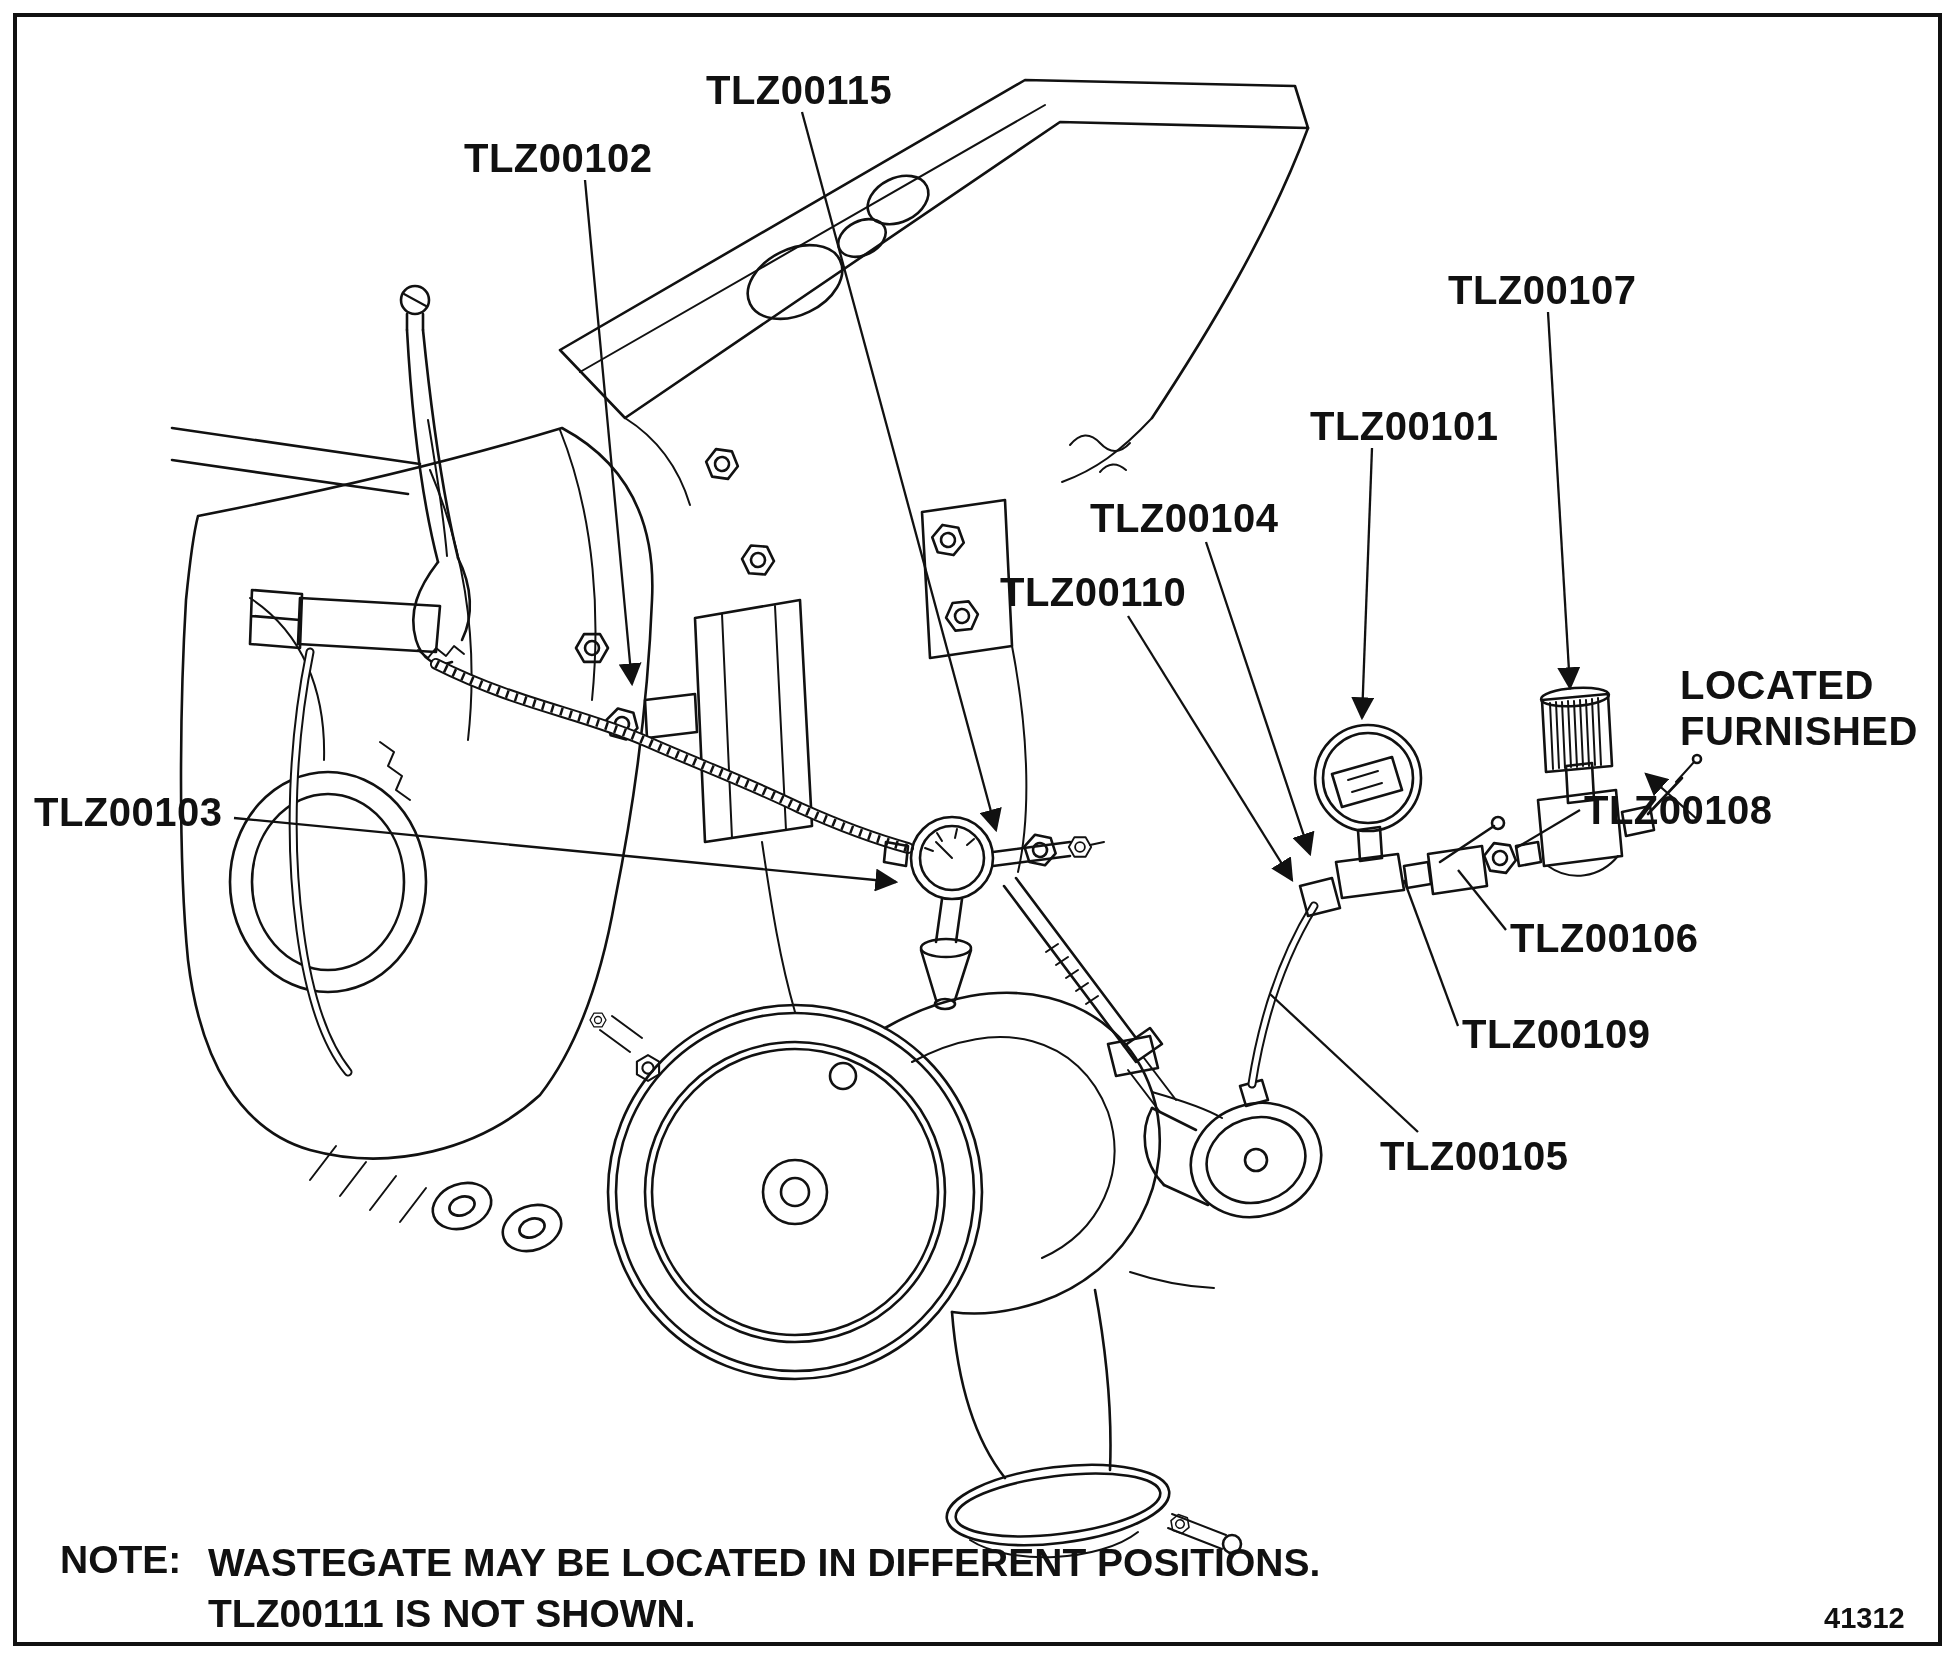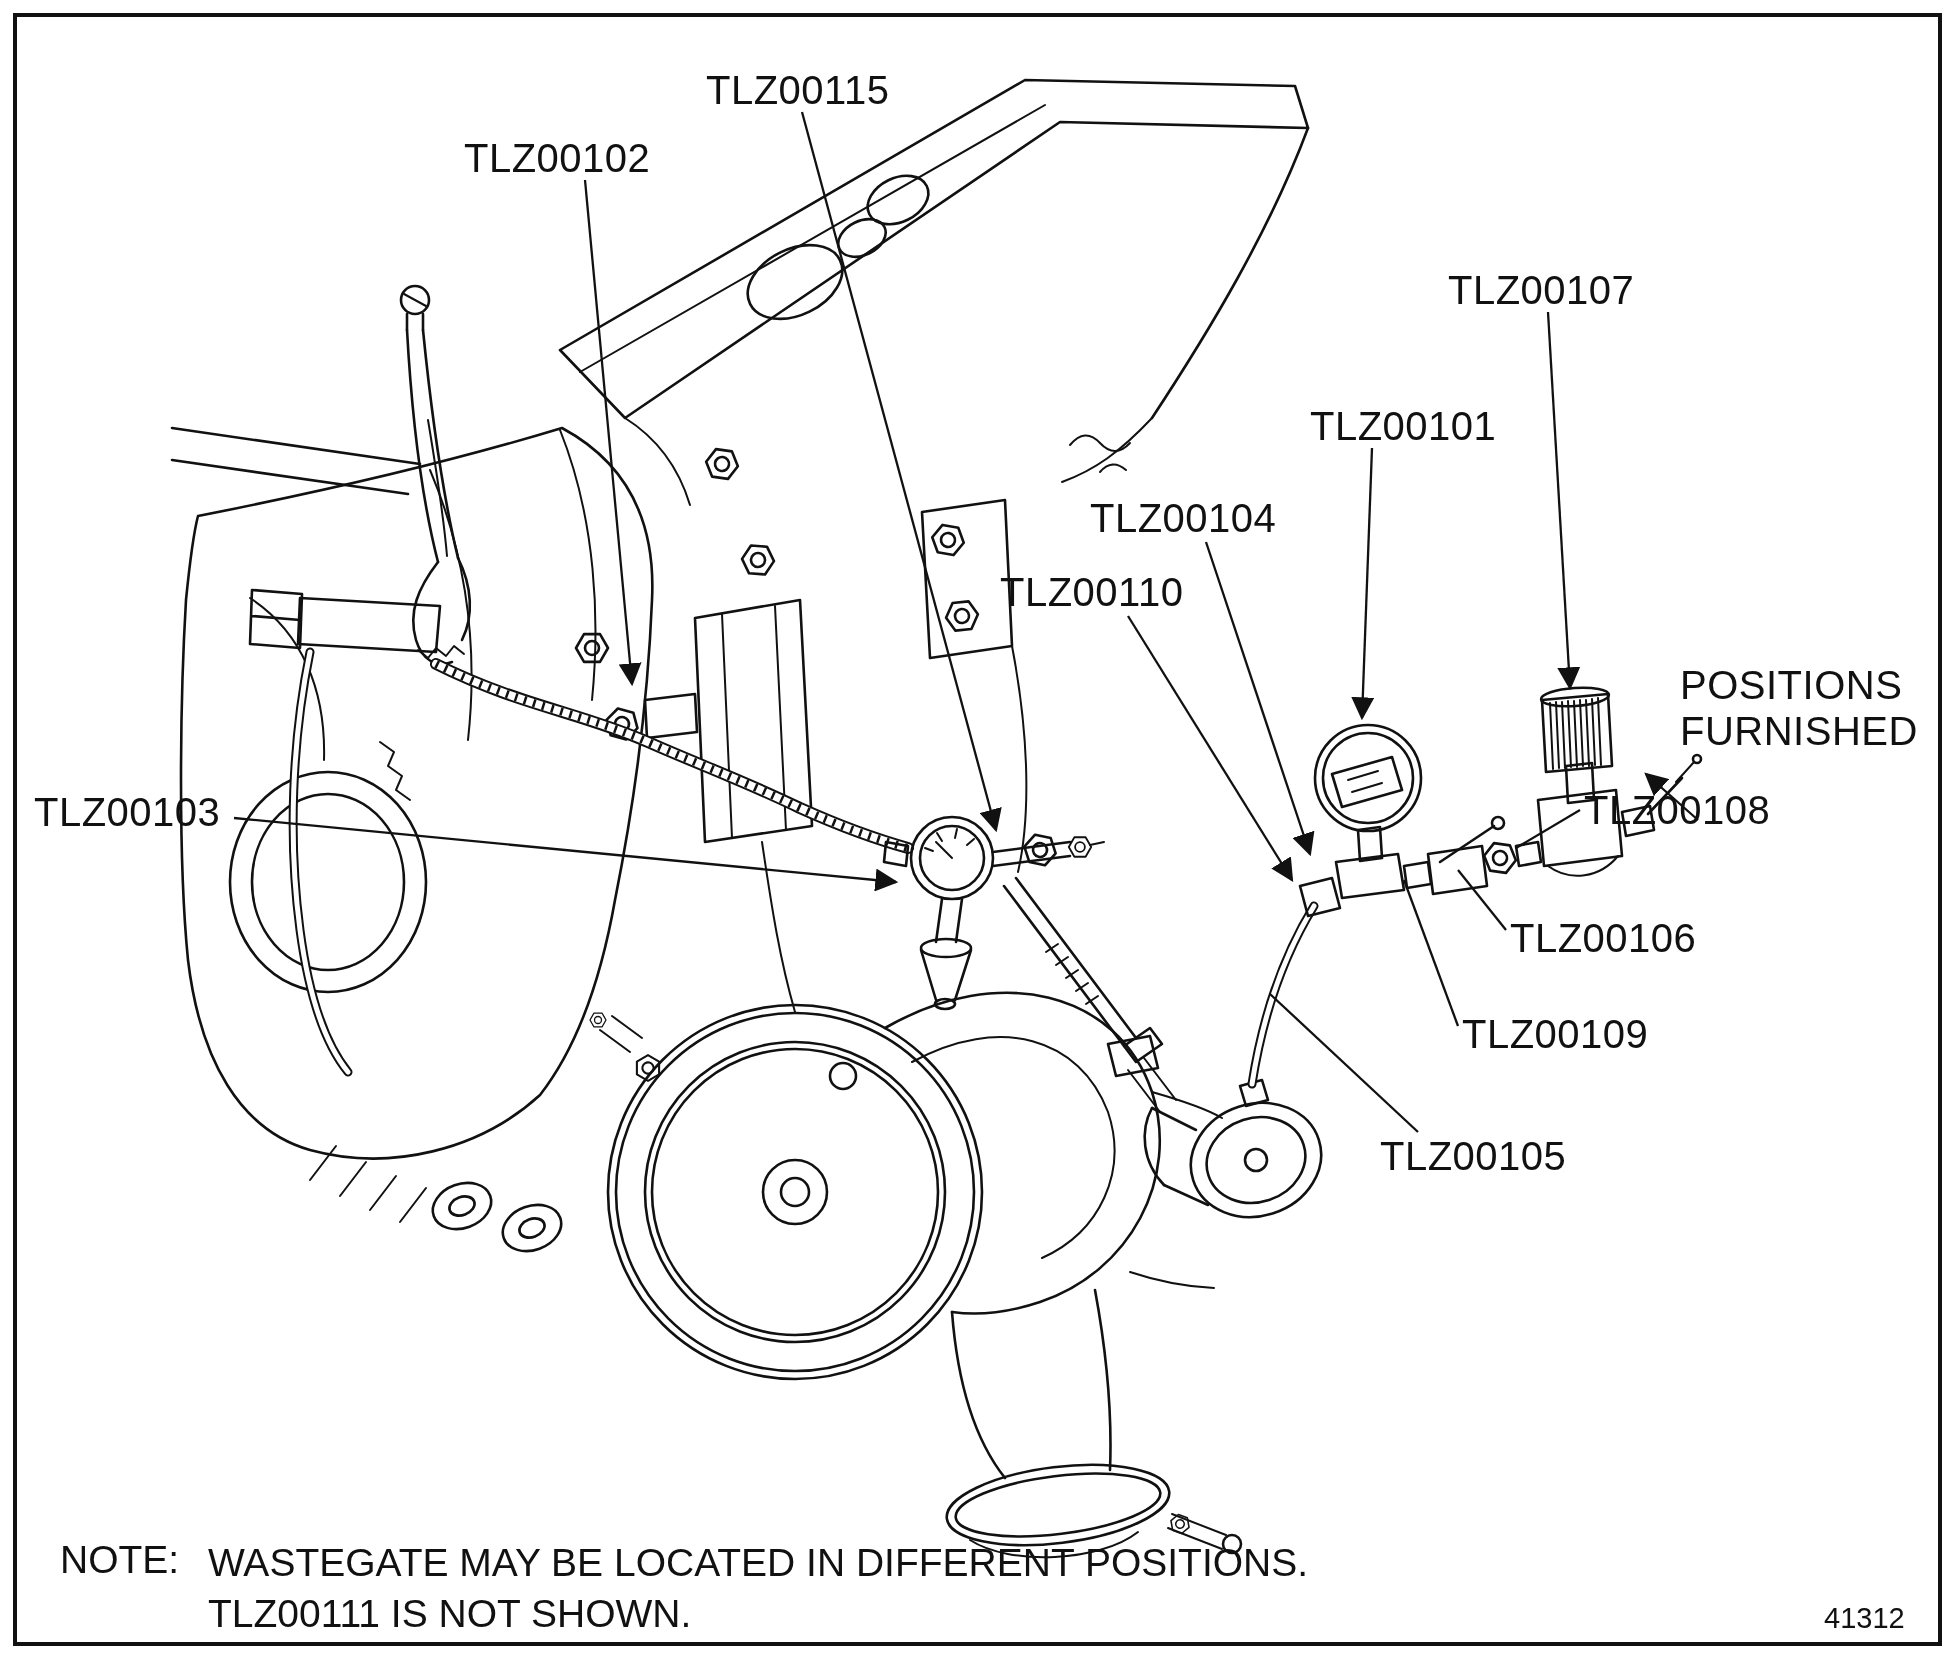--- a/index.html
+++ b/index.html
@@ -1,18 +1,18 @@
 <!DOCTYPE html>
 <html><head>
 <meta charset="utf-8">
 <style>
   * { margin:0; padding:0; box-sizing:border-box; }
   html,body { background:#ffffff; }
   body { font-family:"Liberation Sans", sans-serif; color:#111; }
-  .page { position:relative; width:1955px; height:1659px; background:#fff; overflow:hidden; }
+  .page { position:relative; width:1955px; height:1659px; background:#fff; overflow:hidden;font-weight:bold; }
   .frame-border { position:absolute; left:13px; top:13px; width:1929px; height:1633px; border:4px solid #111; pointer-events:none; }
   svg.art { position:absolute; left:0; top:0; width:1955px; height:1659px; }
 
   svg.art path, svg.art circle, svg.art ellipse, svg.art rect, svg.art line, svg.art polygon, svg.art use {
     stroke:#111; fill:none; stroke-width:2.6; stroke-linecap:round; stroke-linejoin:round;
   }
   svg.art .thin { stroke-width:2; }
   svg.art #arrowhead path { fill:#111; stroke:none; }
   svg.art .tube-o  { stroke-width:12; }
   svg.art .tube-i  { stroke:#fff; stroke-width:8; }
@@ -209,21 +209,21 @@
   </svg>
 
   <div class="callout" style="left:706px; top:68px;">TLZ00115</div>
   <div class="callout" style="left:464px; top:136px;text-align:right;">TLZ00102</div>
   <div class="callout" style="left:1448px; top:268px;">TLZ00107</div>
   <div class="callout" style="left:1274px; top:404px;margin-left:36px;">TLZ00101</div>
   <div class="callout" style="left:1090px; top:496px;">TLZ00104</div>
   <div class="callout" style="left:1000px; top:570px;">TLZ00110</div>
   <div class="callout" style="left:34px; top:790px;">TLZ00103</div>
   <div class="callout two-line" style="left:1680px; top:662px;">
-    <div>POSITIONS</div>
+    <div>LOCATED</div>
     <div>FURNISHED</div>
   </div>
   <div class="callout" style="left:1584px; top:788px;">TLZ00108</div>
   <div class="callout" style="left:1510px; top:916px;">TLZ00106</div>
   <div class="callout" style="left:1462px; top:1012px;">TLZ00109</div>
   <div class="callout" style="left:1380px; top:1134px;text-align:center;">TLZ00105</div>
 
   <div class="note">
     <span class="note-label">NOTE:</span>
     <span class="note-text">

